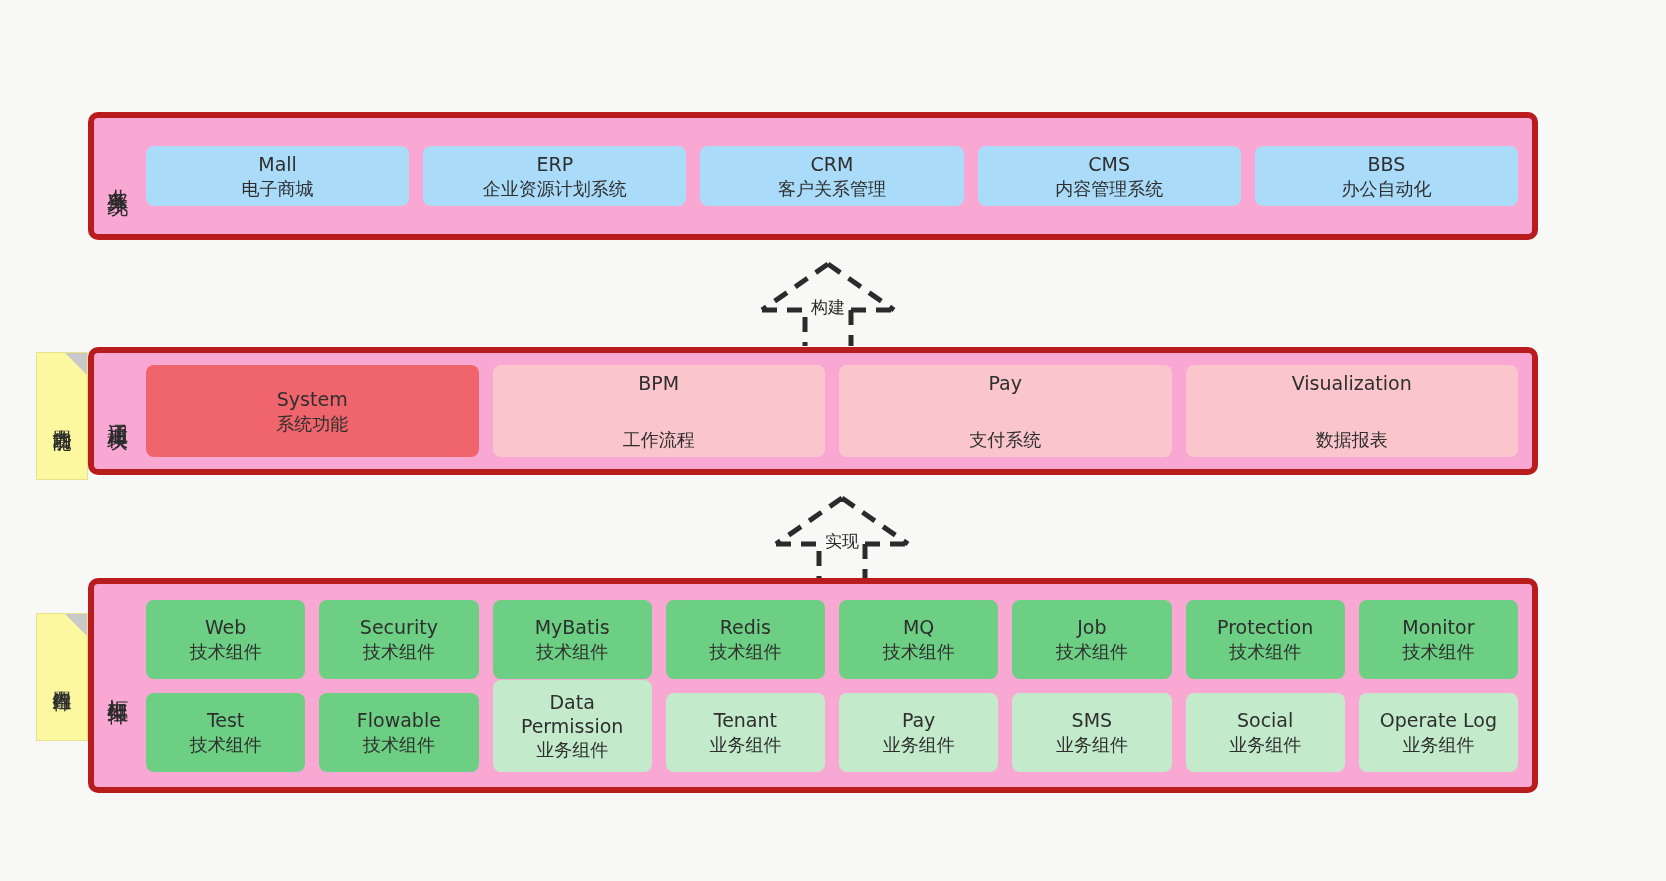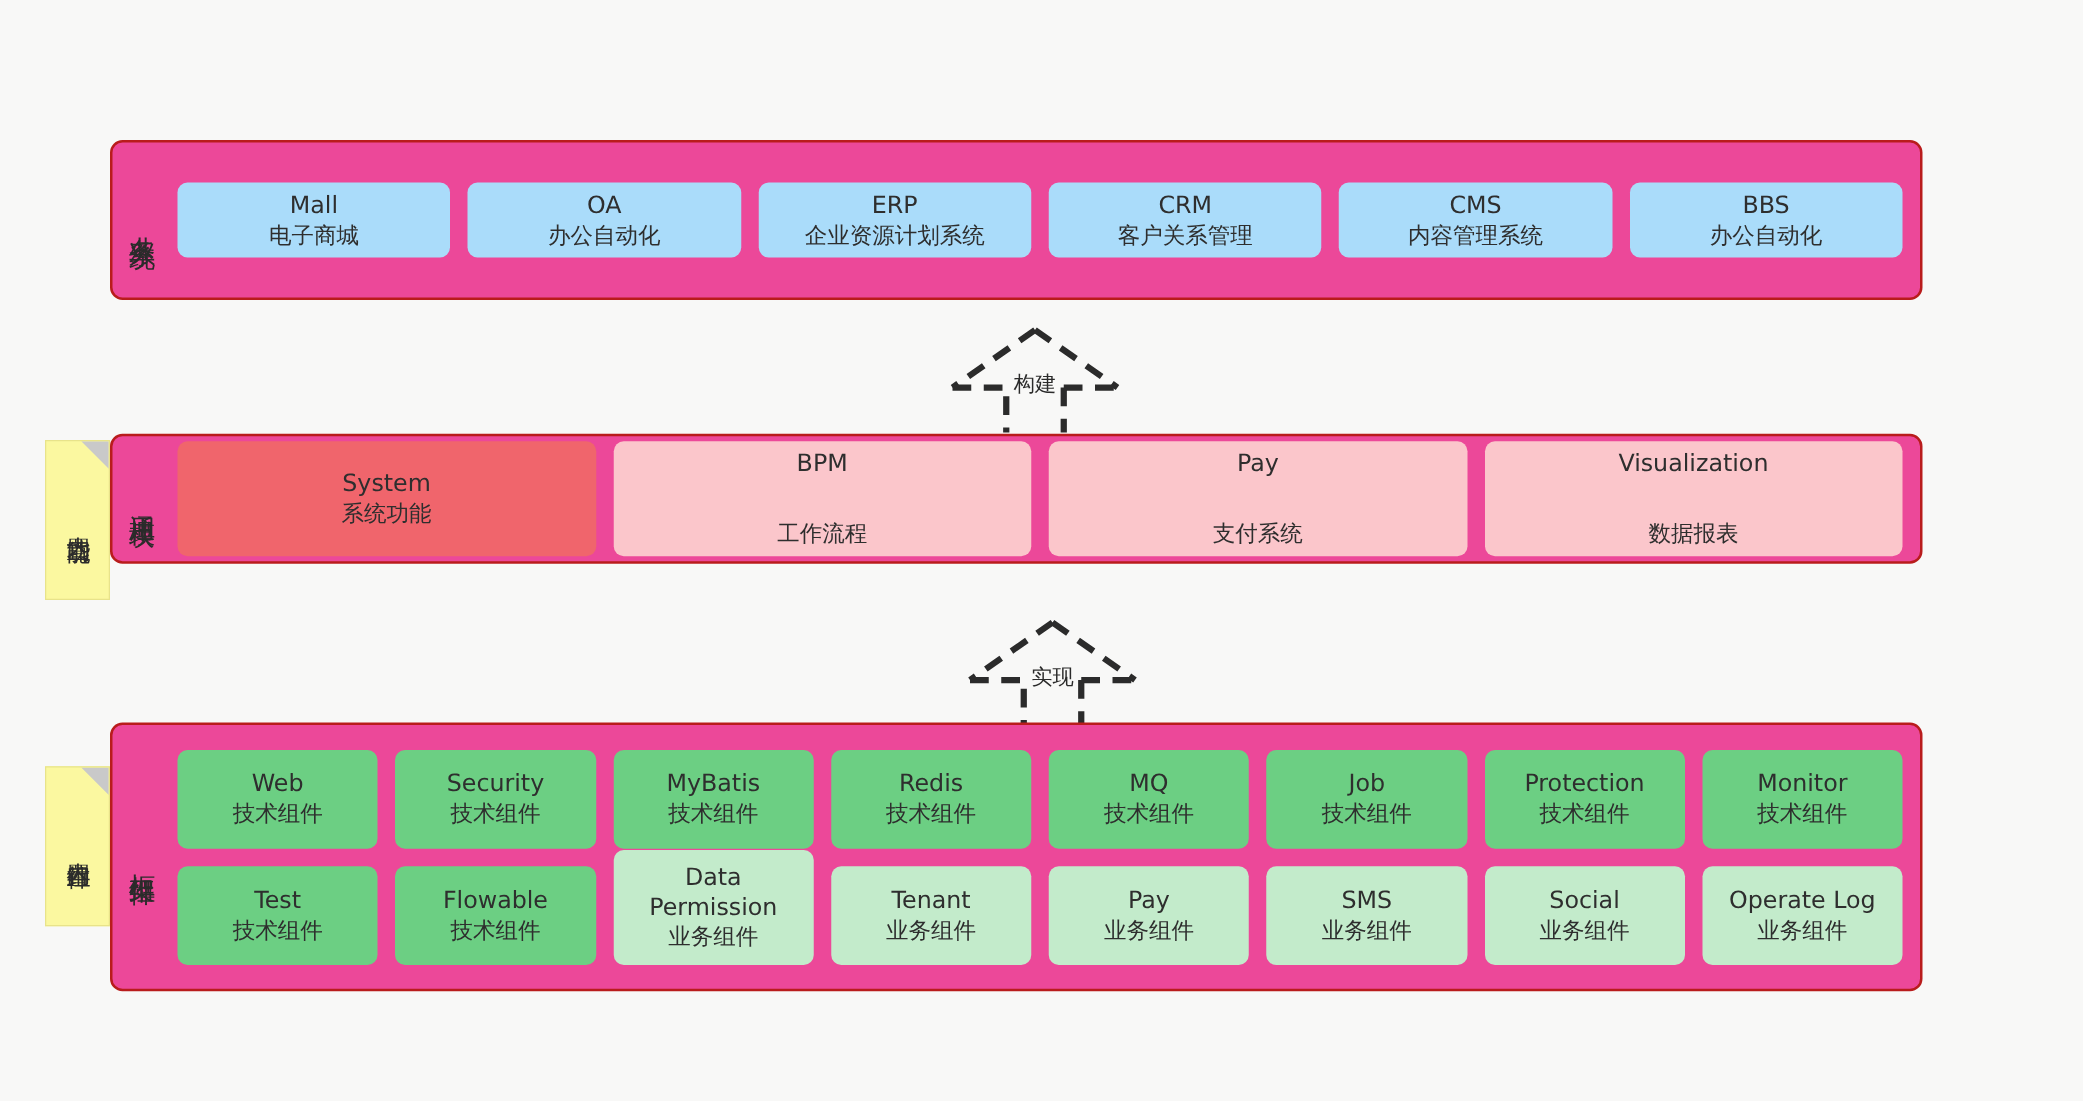--- a/index.html
+++ b/index.html
@@ -19,22 +19,22 @@
   .canvas {
     position: absolute;
     left: 0; top: 0;
     width: 1666px;
     height: 881px;
   }
 
   
   .layer {
     position: absolute;
-    background: #ec4899;
-    border: 2px solid #b91c1c;
+    background: #f9a8d4;
+    border: 6px solid #b91c1c;
     border-radius: 10px;
     box-sizing: border-box;
     display: flex;
     flex-direction: row;
     align-items: stretch;
   }
 
   
   .layer-caption {
     width: 46px;
@@ -146,24 +146,20 @@
   <div class="layer" id="layer-business" style="left:88px; top:112px; width:1450px; height:128px;">
     <div class="layer-caption">业务系统</div>
     <div class="layer-body">
       <div class="row">
 
         <div class="card c-blue">
           <span class="t-en">Mall</span>
           <span class="t-cn">电子商城</span>
         </div>
         <div class="card c-blue">
-          <span class="t-en">OA</span>
-          <span class="t-cn">办公自动化</span>
-        </div>
-        <div class="card c-blue">
           <span class="t-en">ERP</span>
           <span class="t-cn">企业资源计划系统</span>
         </div>
         <div class="card c-blue">
           <span class="t-en">CRM</span>
           <span class="t-cn">客户关系管理</span>
         </div>
         <div class="card c-blue">
           <span class="t-en">CMS</span>
           <span class="t-cn">内容管理系统</span>
@@ -183,21 +179,21 @@
       <path d="M 4 52 L 47 52 L 47 88 M 93 52 L 136 52 M 93 52 L 93 88" fill="none" stroke="#2b2b2b" stroke-width="5" stroke-dasharray="15,10" stroke-linecap="butt"></path>
     </svg>
     <span class="gen-label">构建</span>
   </div>
 
   <div class="sticky" style="left:36px; top:352px; width:52px; height:128px;">
     <span class="fold"></span>
     <span>内置功能</span>
   </div>
 
-  <div class="layer" id="layer-common" style="left:88px; top:347px; width:1450px; height:104px;">
+  <div class="layer" id="layer-common" style="left:88px; top:347px; width:1450px; height:128px;">
     <div class="layer-caption">通用模块</div>
     <div class="layer-body">
       <div class="row">
 
         <div class="card c-red">
           <span class="t-en">System</span>
           <span class="t-cn">系统功能</span>
         </div>
         <div class="card c-pink">
           <span class="t-en">BPM</span>

